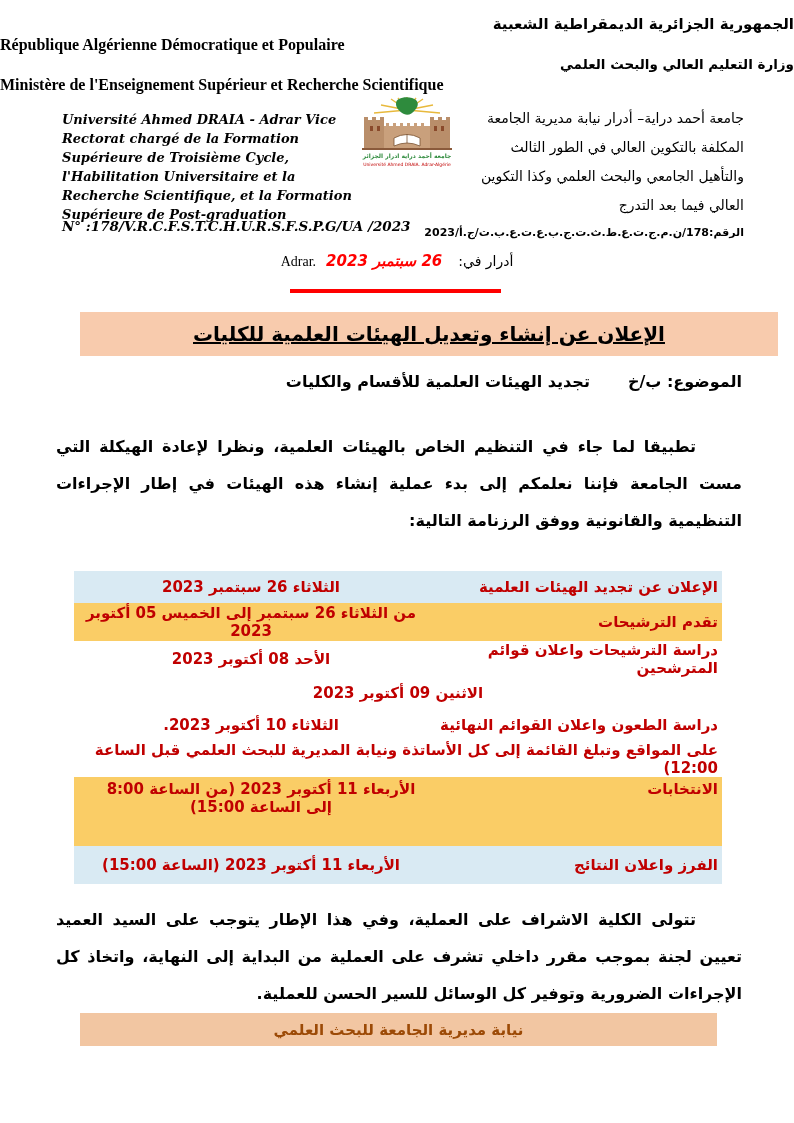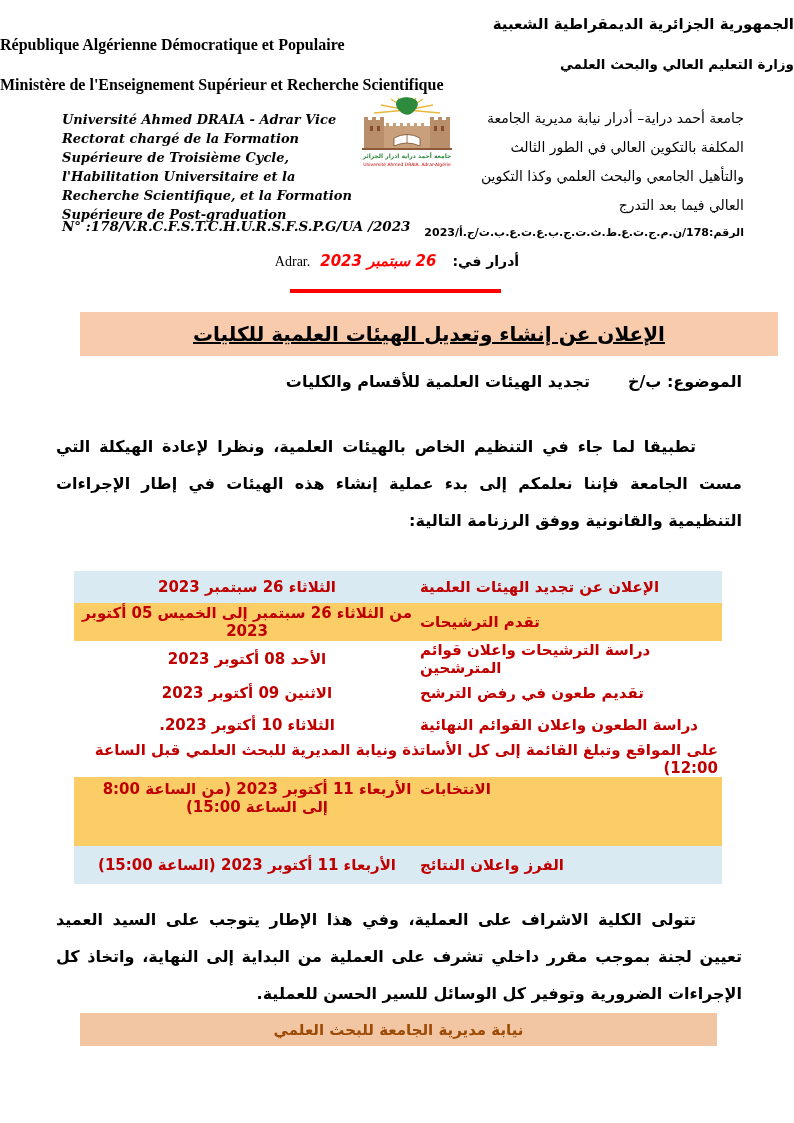--- a/index.html
+++ b/index.html
@@ -20,21 +20,21 @@
   .logo{position:absolute;top:96px;left:346px;width:122px;height:76px;}
   .lh-right{position:absolute;top:104px;right:50px;width:278px;direction:rtl;text-align:right;
             font-size:14px;line-height:29px;}
   .ref-row-fr{position:absolute;top:218px;left:62px;
               font-family:"DejaVu Serif",serif;font-style:italic;font-weight:bold;font-size:13.5px;}
   .ref-row-ar{position:absolute;top:226px;right:50px;direction:rtl;font-weight:bold;font-size:11px;}
 
   
   .dateline{position:absolute;top:252px;left:0;width:100%;display:flex;justify-content:center;
             align-items:baseline;gap:10px;direction:rtl;}
-  .dl-place-ar{font-weight:bold;font-size:14px;margin-left:6px;}
+  .dl-place-ar{font-weight:normal;font-size:14px;margin-left:6px;}
   .dl-date{color:var(--c-bright_red);font-weight:bold;font-style:italic;font-size:15px;}
   .dl-place-fr{font-family:"Liberation Serif",serif;font-size:14px;direction:ltr;}
   .red-rule{position:absolute;top:289px;left:290px;width:211px;height:4px;
             background:var(--c-bright_red);}
 
   
   .title-band{position:absolute;top:312px;left:80px;width:698px;height:44px;
               background:var(--c-peach);display:flex;align-items:center;justify-content:center;}
   .title-band span{direction:rtl;font-weight:bold;font-size:20px;text-decoration:underline;}
 
@@ -50,21 +50,21 @@
 
   
   .schedule{position:absolute;top:571px;left:74px;width:648px;}
   .sched-row{display:flex;direction:rtl;align-items:center;min-height:32px;
              color:var(--c-red_text);font-weight:bold;font-size:15px;}
   .sched-row:nth-child(2){min-height:38px;}
   .sched-row:last-child{min-height:38px;}
   .bg-blue{background:var(--c-blue);}
   .bg-gold{background:var(--c-gold);}
   .bg-white{background:#fff;}
-  .label-cell{width:290px;text-align:left;padding-right:12px;}
+  .label-cell{width:290px;text-align:right;padding-right:4px;}
   .date-cell{flex:1;text-align:center;}
   .note-row{min-height:30px;}
   .note-cell{width:100%;text-align:right;padding-right:4px;}
   .tall-row{min-height:66px;align-items:flex-start;padding-top:3px;}
   .tall-row .date-cell{text-align:center;padding-left:20px;}
 
   
   .footer-band{position:absolute;top:1013px;left:80px;width:637px;height:33px;
                background:var(--c-footer_bg);display:flex;align-items:center;justify-content:center;}
   .footer-band span{direction:rtl;font-weight:bold;font-size:15px;color:var(--c-footer_text);}
@@ -154,21 +154,20 @@
       </div>
       <div class="sched-row bg-gold">
         <div class="label-cell">تقدم الترشيحات</div>
         <div class="date-cell">من الثلاثاء 26 سبتمبر إلى الخميس 05 أكتوبر 2023</div>
       </div>
       <div class="sched-row bg-white">
         <div class="label-cell">دراسة الترشيحات واعلان قوائم المترشحين</div>
         <div class="date-cell">الأحد 08 أكتوبر 2023</div>
       </div>
       <div class="sched-row bg-white">
-        <div class="label-cell">تقديم طعون في رفض الترشح</div>
         <div class="date-cell">الاثنين 09 أكتوبر 2023</div>
       </div>
       <div class="sched-row bg-white">
         <div class="label-cell">دراسة الطعون واعلان القوائم النهائية</div>
         <div class="date-cell">الثلاثاء 10 أكتوبر 2023.</div>
       </div>
       <div class="sched-row bg-white note-row">
         <div class="note-cell">على المواقع وتبلغ القائمة إلى كل الأساتذة ونيابة المديرية للبحث العلمي قبل الساعة 12:00)</div>
       </div>
       <div class="sched-row bg-gold tall-row">

